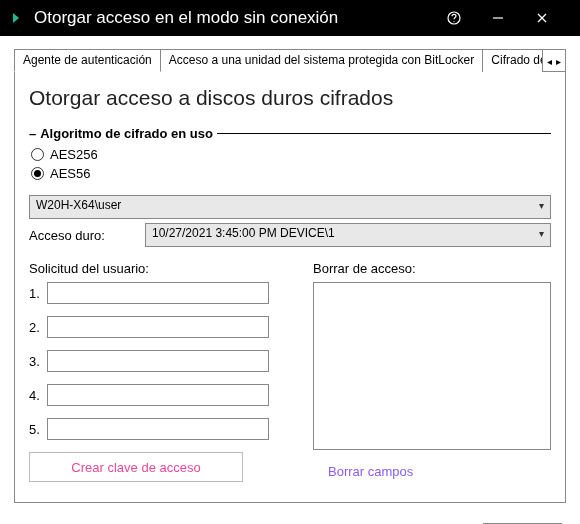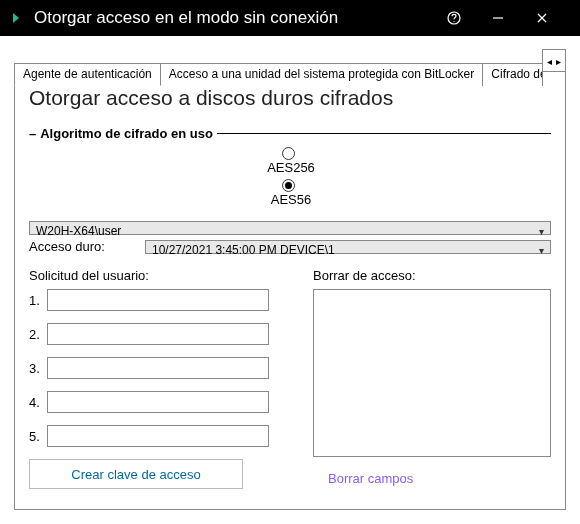--- a/index.html
+++ b/index.html
@@ -4,51 +4,51 @@
 <style>
 * { box-sizing: border-box; margin: 0; padding: 0; font-family: "Segoe UI", Arial, sans-serif; }
 body { background: #fff; width: 580px; height: 524px; overflow: hidden; }
 .titlebar { background: #000; color: #fff; height: 36px; display: flex; align-items: center; padding: 0 16px 0 10px; font-size: 17px; }
 .titlebar .logo { width: 16px; height: 16px; margin-right: 8px; display:flex; align-items:center; justify-content:center; }
 .titlebar .title { flex: 1; }
 .titlebar .winbtn { width: 44px; height: 36px; display: flex; align-items: center; justify-content: center; color: #fff; }
 .titlebar .winbtn svg { stroke: #fff; }
 .content { padding: 12px 14px 10px 14px; }
 .tabs { display: flex; align-items: stretch; border-bottom: 1px solid #888; height: 24px; }
-.tab { border: 1px solid #888; border-bottom: none; font-size: 12px; padding: 3px 8px 0 8px; background: #fff; white-space: nowrap; position: relative; top: 15px; margin-right: -1px; }
+.tab { border: 1px solid #888; border-bottom: none; font-size: 12px; padding: 3px 8px 0 8px; background: #fff; white-space: nowrap; position: relative; top: 1px; margin-right: -1px; }
 .tab.active { background: #fff; border-bottom: 1px solid #fff; z-index: 2; }
 .tab.inactive { background: #fff; }
 .tab.cut { overflow: hidden; max-width: 78px; }
 .tab-scroll { display:flex; align-items:center; border:1px solid #888; border-bottom:none; font-size:10px; padding:0 2px; position:relative; top:1px; }
 .tab-scroll span { padding: 0 2px; }
 .panel { border: 1px solid #888; border-top: none; padding: 14px 14px 16px 14px; }
 .heading { font-size: 21px; color: #222; margin-bottom: 16px; }
 .groupline { display:flex; align-items:center; margin-bottom: 6px; }
 .groupline .dash { font-weight:bold; margin-right:4px; font-size:13px; }
 .groupline .gtitle { font-weight:bold; font-size:13px; }
 .groupline .rule { flex:1; height:1px; background:#000; margin-left:4px; }
 .radios { margin: 4px 0 14px 2px; }
-.radio-row { display:flex; align-items:center; font-size:13px; margin: 4px 0; flex-direction: column; }
+.radio-row { display:flex; align-items:center; font-size:13px; margin: 4px 0; }
 .radio { width:13px; height:13px; border:1px solid #333; border-radius:50%; margin-right:6px; display:flex; align-items:center; justify-content:center; }
 .radio.sel::after { content:""; width:7px; height:7px; background:#000; border-radius:50%; }
 .formrow { display:flex; align-items:center; margin-bottom:4px; }
 .formrow .lbl { width: 116px; font-size: 13px; }
-.select { flex:1; height:14px; background:#e8e8e8; border:1px solid #888; font-size:12px; padding:2px 22px 2px 6px; position:relative; }
+.select { flex:1; height:24px; background:#e8e8e8; border:1px solid #888; font-size:12px; padding:2px 22px 2px 6px; position:relative; }
 .select .chev { position:absolute; right:6px; top:4px; font-size:10px; color:#333; }
 .cols { display:flex; gap: 44px; margin-top: 14px; }
 .col-left { width: 240px; }
 .col-right { flex:1; }
 .col-label { font-size:13px; margin-bottom:6px; }
 .reqrow { display:flex; align-items:center; margin-bottom: 12px; }
 .reqrow .num { width: 18px; font-size:13px; }
 .reqrow .inp { flex:1; height:22px; border:1px solid #888; background:#fff; }
 .keybox { border:1px solid #888; height: 168px; background:#fff; }
 .btnrow { display:flex; margin-top: 6px; }
 .btn { height:30px; border:1px solid #bbb; background:#fff; font-size:13px; display:flex; align-items:center; justify-content:center; padding: 0 14px; }
-.btn.wide { width: 214px; color:#0369a1;text-align:right; }
+.btn.wide { width: 214px; color:#ec4899;text-align:right; }
 .btn.teal { color:#8b5cf6; border:1px solid #fff; }
 .footer { display:flex; align-items:center; justify-content:space-between; padding: 10px 18px 14px 18px; }
 .help { color:#10857e; font-size:14px; }
 .closebtn { border:1px solid #888; padding: 6px 20px; font-size:13px; background:#fff; }
 </style>
 </head>
 <body>
 
 <div class="titlebar">
   <span class="logo">

